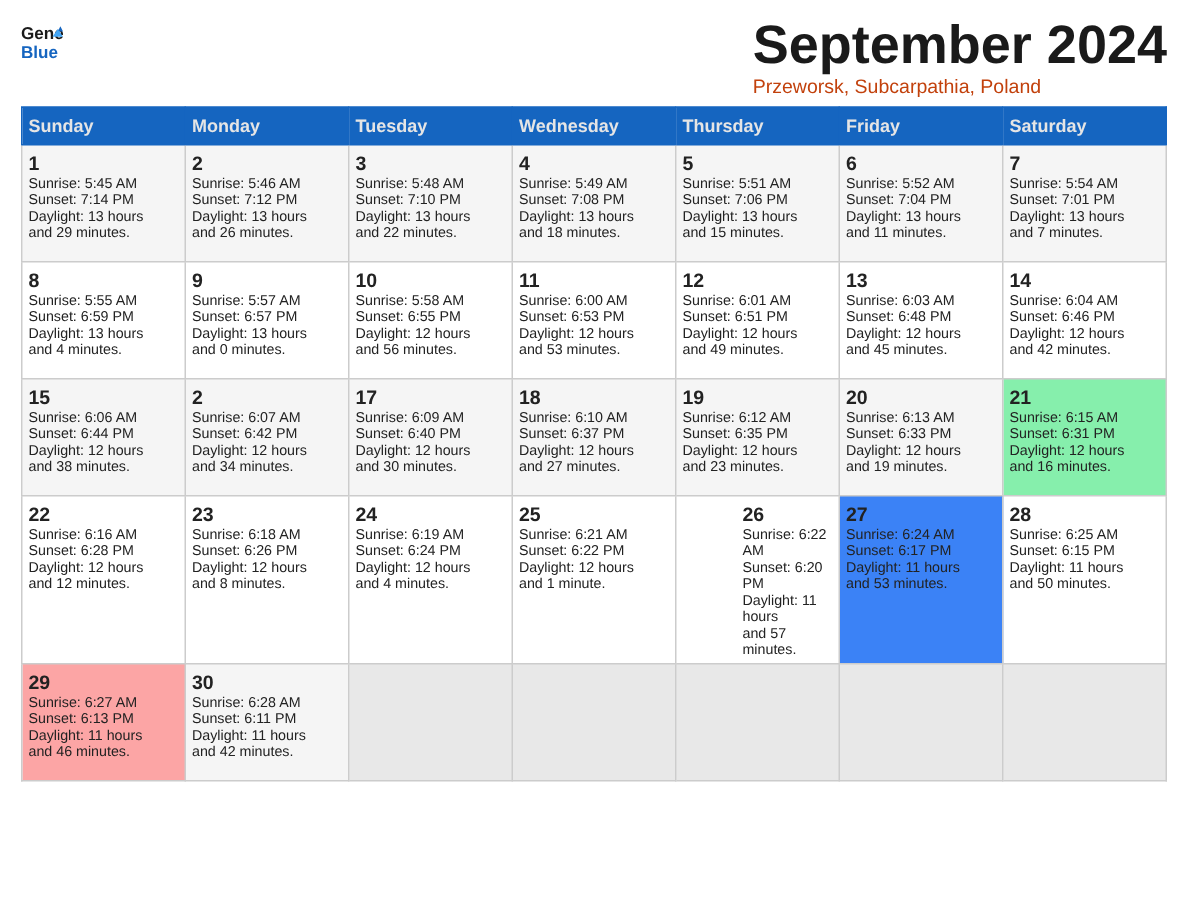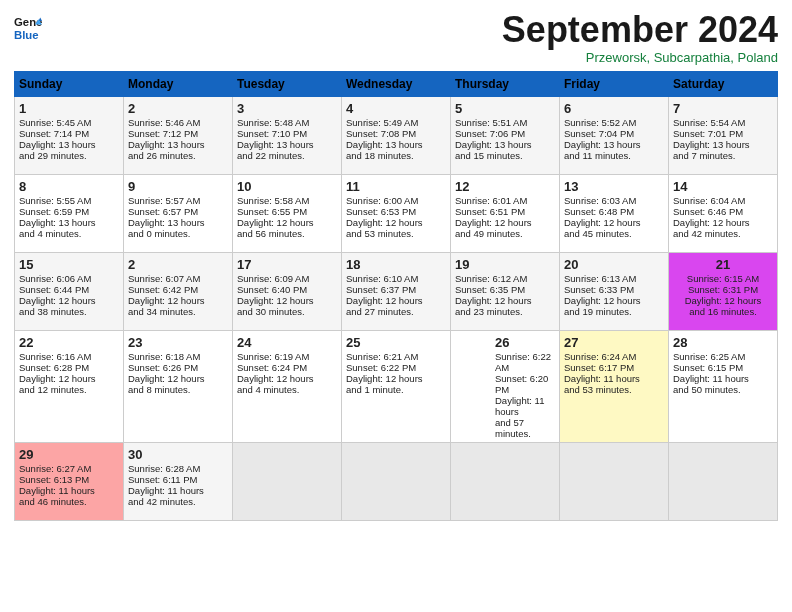--- a/index.html
+++ b/index.html
@@ -24,41 +24,40 @@
       display: flex;
       align-items: center;
       margin-top: 4px;
     }
     .logo-icon {
       width: 28px;
       height: 28px;
       margin-right: 2px;
     }
     .title-block {
-      text-align: right;
       margin-left: 44px;
     }
     .month-title {
       font-size: 36px;
       font-weight: bold;
       color: #1a1a1a;
       line-height: 1.1;
     }
     .subtitle {
       font-size: 13px;
-      color: #15803d;
+      color: #c2410c;
     }
     table {
       width: 100%;
       border-collapse: collapse;
       table-layout: fixed;
     }
     th {
       background-color: #1565c0;
-      color: #000000;
+      color: #e5e5e5;
       font-size: 12px;
       font-weight: bold;
       padding: 5px 4px;
       text-align: left;
       border: 1px solid #1565c0;
     }
     td {
       vertical-align: top;
       border: 1px solid #ccc;
       padding: 4px 4px 3px 4px;
@@ -136,29 +135,29 @@
           <td style="background: rgb(255, 255, 255);"><span class="day-num">13</span><span>Sunrise: 6:03 AM</span><br><span>Sunset: 6:48 PM</span><br><span>Daylight: 12 hours</span><br><span>and 45 minutes.</span></td>
           <td style="background: rgb(255, 255, 255);"><span class="day-num">14</span><span>Sunrise: 6:04 AM</span><br><span>Sunset: 6:46 PM</span><br><span>Daylight: 12 hours</span><br><span>and 42 minutes.</span></td>
         </tr>
         <tr>
           <td style="background: rgb(245, 245, 245);"><span class="day-num">15</span><span>Sunrise: 6:06 AM</span><br><span>Sunset: 6:44 PM</span><br><span>Daylight: 12 hours</span><br><span>and 38 minutes.</span></td>
           <td style="background: rgb(245, 245, 245);"><span class="day-num">2</span><span>Sunrise: 6:07 AM</span><br><span>Sunset: 6:42 PM</span><br><span>Daylight: 12 hours</span><br><span>and 34 minutes.</span></td>
           <td style="background: rgb(245, 245, 245);"><span class="day-num">17</span><span>Sunrise: 6:09 AM</span><br><span>Sunset: 6:40 PM</span><br><span>Daylight: 12 hours</span><br><span>and 30 minutes.</span></td>
           <td style="background: rgb(245, 245, 245);"><span class="day-num">18</span><span>Sunrise: 6:10 AM</span><br><span>Sunset: 6:37 PM</span><br><span>Daylight: 12 hours</span><br><span>and 27 minutes.</span></td>
           <td style="background: rgb(245, 245, 245);"><span class="day-num">19</span><span>Sunrise: 6:12 AM</span><br><span>Sunset: 6:35 PM</span><br><span>Daylight: 12 hours</span><br><span>and 23 minutes.</span></td>
           <td style="background: rgb(245, 245, 245); margin-left: 20px;"><span class="day-num">20</span><span>Sunrise: 6:13 AM</span><br><span>Sunset: 6:33 PM</span><br><span>Daylight: 12 hours</span><br><span>and 19 minutes.</span></td>
-          <td style="background: #d946ef; text-align: center;"><span class="day-num">21</span><span>Sunrise: 6:15 AM</span><br><span>Sunset: 6:31 PM</span><br><span>Daylight: 12 hours</span><br><span>and 16 minutes.</span></td>
+          <td style="background: #86efac;"><span class="day-num">21</span><span>Sunrise: 6:15 AM</span><br><span>Sunset: 6:31 PM</span><br><span>Daylight: 12 hours</span><br><span>and 16 minutes.</span></td>
         </tr>
         <tr>
           <td style="background: rgb(255, 255, 255);"><span class="day-num">22</span><span>Sunrise: 6:16 AM</span><br><span>Sunset: 6:28 PM</span><br><span>Daylight: 12 hours</span><br><span>and 12 minutes.</span></td>
           <td style="background: rgb(255, 255, 255);"><span class="day-num">23</span><span>Sunrise: 6:18 AM</span><br><span>Sunset: 6:26 PM</span><br><span>Daylight: 12 hours</span><br><span>and 8 minutes.</span></td>
           <td style="background: rgb(255, 255, 255); margin-left: 33px;"><span class="day-num">24</span><span>Sunrise: 6:19 AM</span><br><span>Sunset: 6:24 PM</span><br><span>Daylight: 12 hours</span><br><span>and 4 minutes.</span></td>
           <td style="background: rgb(255, 255, 255);"><span class="day-num">25</span><span>Sunrise: 6:21 AM</span><br><span>Sunset: 6:22 PM</span><br><span>Daylight: 12 hours</span><br><span>and 1 minute.</span></td>
           <td style="background: rgb(255, 255, 255); padding-left: 44px;"><span class="day-num">26</span><span>Sunrise: 6:22 AM</span><br><span>Sunset: 6:20 PM</span><br><span>Daylight: 11 hours</span><br><span>and 57 minutes.</span></td>
-          <td style="background: #fef9c3;"><span class="day-num">27</span><span>Sunrise: 6:24 AM</span><br><span>Sunset: 6:17 PM</span><br><span>Daylight: 11 hours</span><br><span>and 53 minutes.</span></td>
+          <td style="background: #3b82f6;"><span class="day-num">27</span><span>Sunrise: 6:24 AM</span><br><span>Sunset: 6:17 PM</span><br><span>Daylight: 11 hours</span><br><span>and 53 minutes.</span></td>
           <td style="background: rgb(255, 255, 255);"><span class="day-num">28</span><span>Sunrise: 6:25 AM</span><br><span>Sunset: 6:15 PM</span><br><span>Daylight: 11 hours</span><br><span>and 50 minutes.</span></td>
         </tr>
         <tr>
           <td style="background: #fca5a5;"><span class="day-num">29</span><span>Sunrise: 6:27 AM</span><br><span>Sunset: 6:13 PM</span><br><span>Daylight: 11 hours</span><br><span>and 46 minutes.</span></td>
           <td style="background: rgb(245, 245, 245);"><span class="day-num">30</span><span>Sunrise: 6:28 AM</span><br><span>Sunset: 6:11 PM</span><br><span>Daylight: 11 hours</span><br><span>and 42 minutes.</span></td>
           <td class="empty-cell" style="background: rgb(224, 224, 224);"></td>
           <td class="empty-cell" style="background: rgb(224, 224, 224);"></td>
           <td class="empty-cell" style="background: rgb(224, 224, 224);"></td>
           <td class="empty-cell" style="background: rgb(224, 224, 224);"></td>
           <td class="empty-cell" style="background: rgb(224, 224, 224);"></td>

